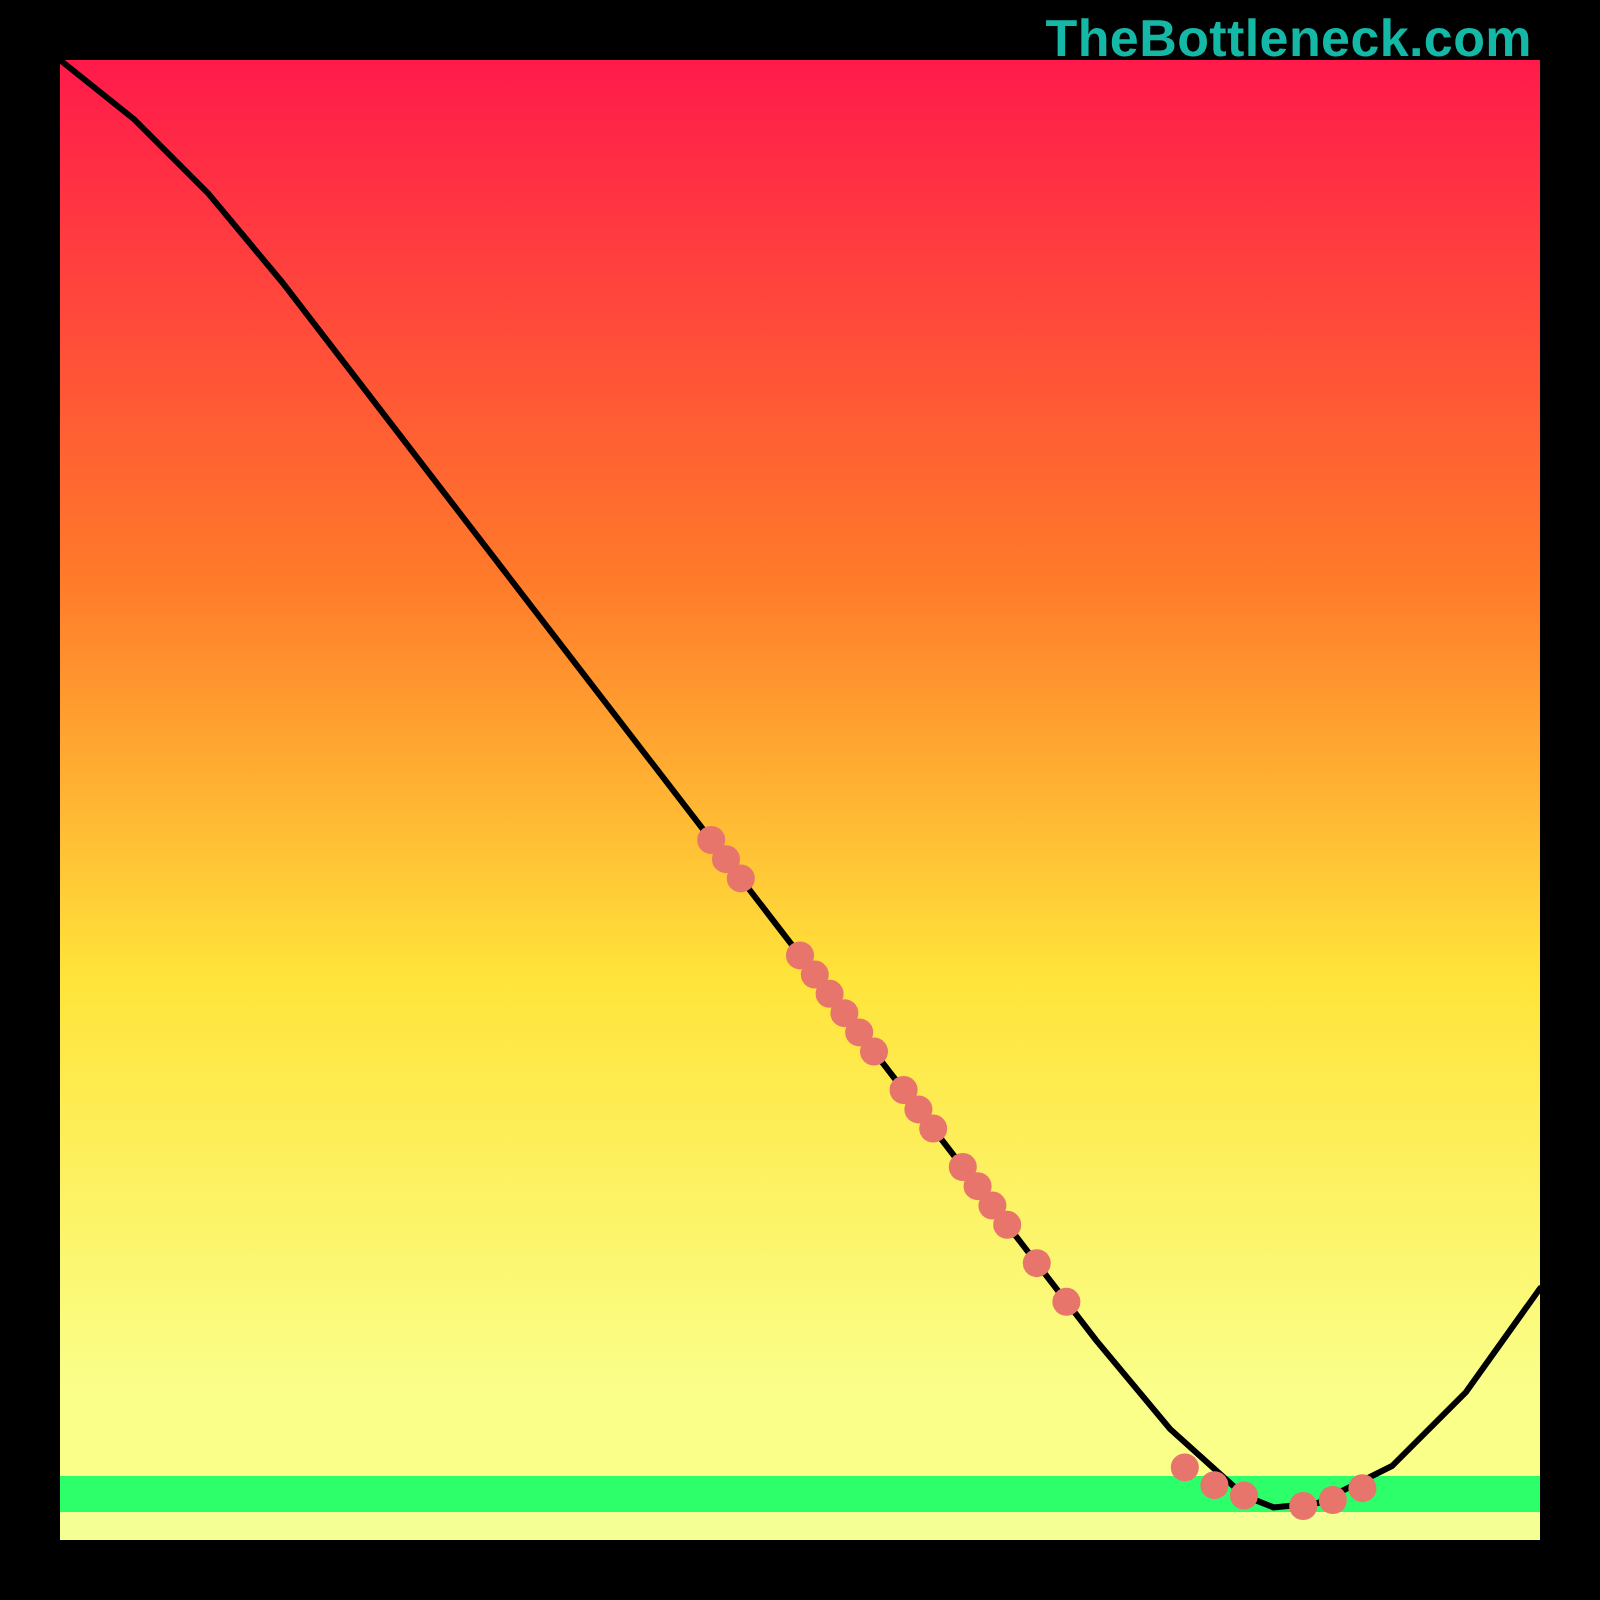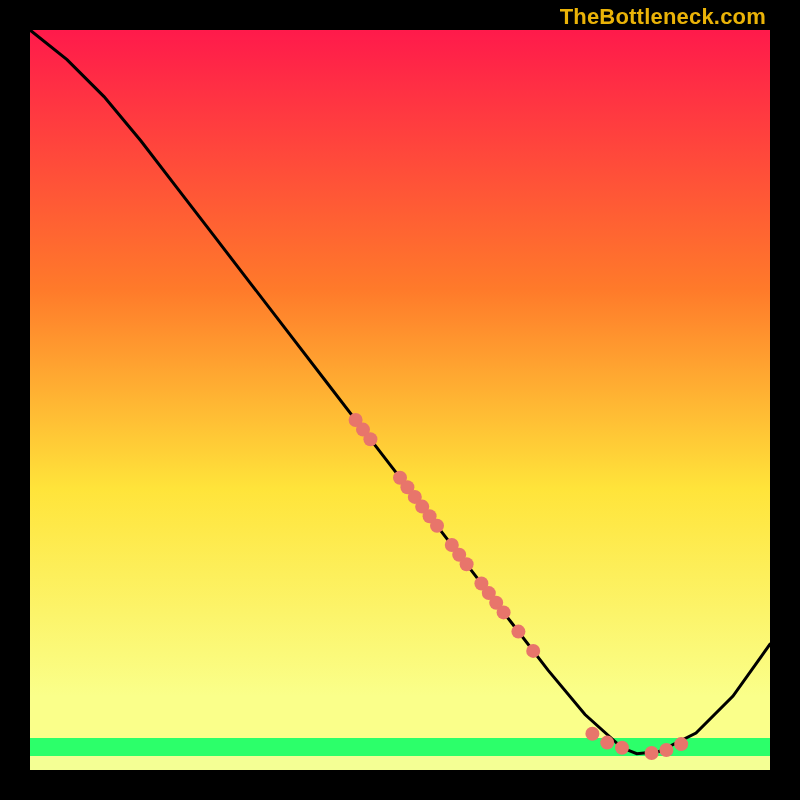--- a/index.html
+++ b/index.html
@@ -23,22 +23,22 @@
     position: absolute;
     left: 0;
     top: 0;
     width: 740px;
     height: 740px;
   }
   .watermark {
     position: absolute;
     top: 4px;
     right: 34px;
-    color: #eab308;
-    font-size: 22px;
+    color: #14b8a6;
+    font-size: 26px;
     font-weight: 600;
     letter-spacing: 0.2px;
     z-index: 10;
   }
   svg { display: block; }
 </style>
 </head>
 <body>
 
 <div class="watermark">TheBottleneck.com</div>

